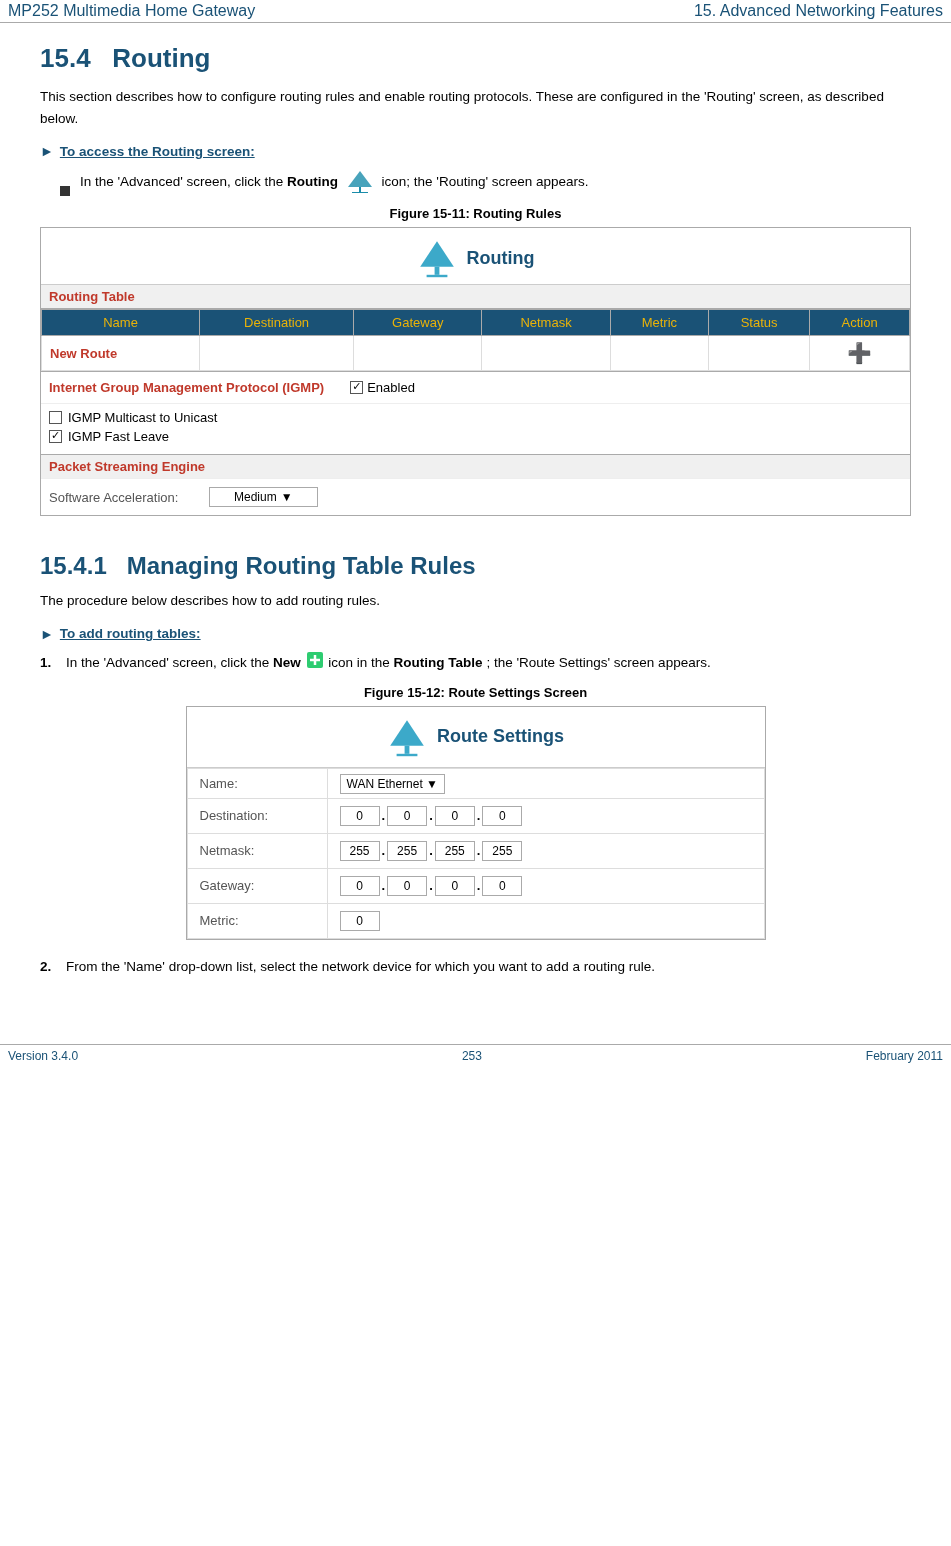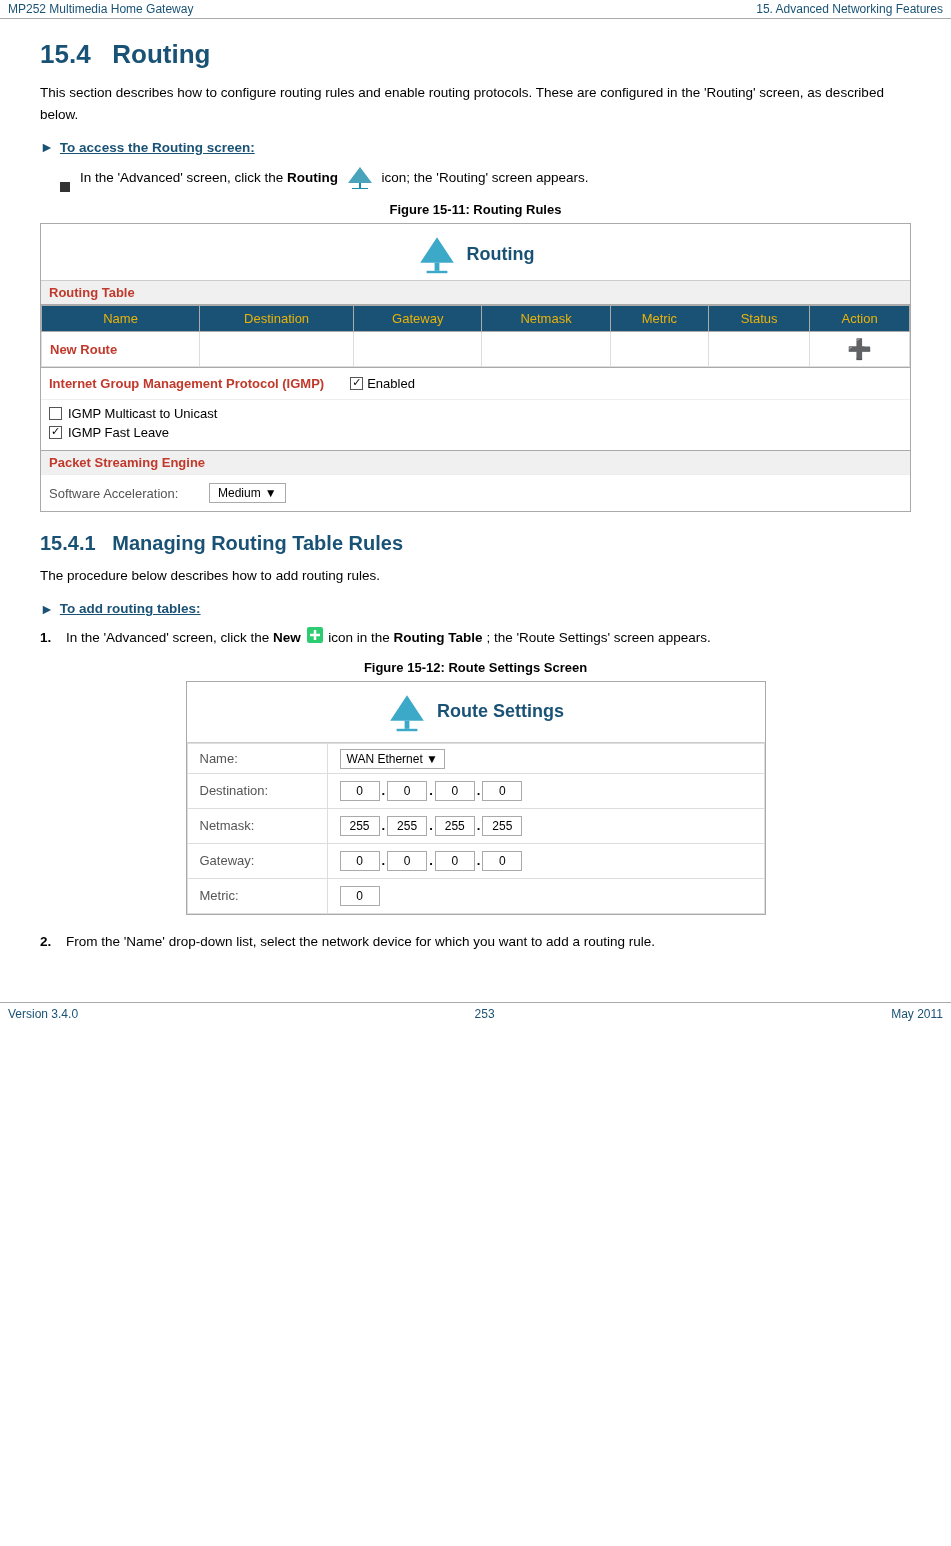--- a/index.html
+++ b/index.html
@@ -8,31 +8,31 @@
       font-size: 14px;
       color: #000;
       background: #fff;
       width: 951px;
     }
     .page-header {
       display: flex;
       justify-content: space-between;
       border-bottom: 1px solid #aaa;
       padding: 2px 8px;
-      font-size: 12px;
+      font-size: 16px;
       color: #1a5276;
     }
     .page-footer {
       display: flex;
       justify-content: space-between;
       border-top: 1px solid #aaa;
       padding: 4px 8px;
       font-size: 12px;
       color: #1a5276;
-      margin-top: 20px;
+      margin-top: 37px;
     }
     .content {
       padding: 20px 40px;
     }
     h1.section-title {
       font-size: 26px;
       font-weight: bold;
       color: #1a5276;
       margin-bottom: 12px;
     }
@@ -206,31 +206,31 @@
       padding: 8px;
       gap: 10px;
       font-size: 13px;
     }
     .software-acc-label {
       color: #555;
       min-width: 150px;
     }
     .select-box {
       border: 1px solid #aaa;
-      padding: 2px 8px;
+      padding: 2px 24px;
       font-size: 12px;
       display: flex;
       align-items: center;
       gap: 4px;
     }
     h2.subsection-title {
-      font-size: 20px;
-      font-weight: bold;
-      color: #1a5276;
-      margin-top: 20px;
+      font-size: 24px;
+      font-weight: bold;
+      color: #1a5276;
+      margin-top: 36px;
       margin-bottom: 10px;
     }
     .numbered-item {
       display: flex;
       align-items: flex-start;
       margin-left: 0px;
       margin-bottom: 10px;
       font-size: 13.5px;
       line-height: 1.6;
     }
@@ -510,14 +510,14 @@
 
   <div class="numbered-item">
     <span class="num">2.</span>
     <span>From the 'Name' drop-down list, select the network device for which you want to add a routing rule.</span>
   </div>
 </div>
 
 <div class="page-footer">
   <span>Version 3.4.0</span>
   <span>253</span>
-  <span>May 2011</span>
+  <span>February 2011</span>
 </div>
 
 </body></html>

